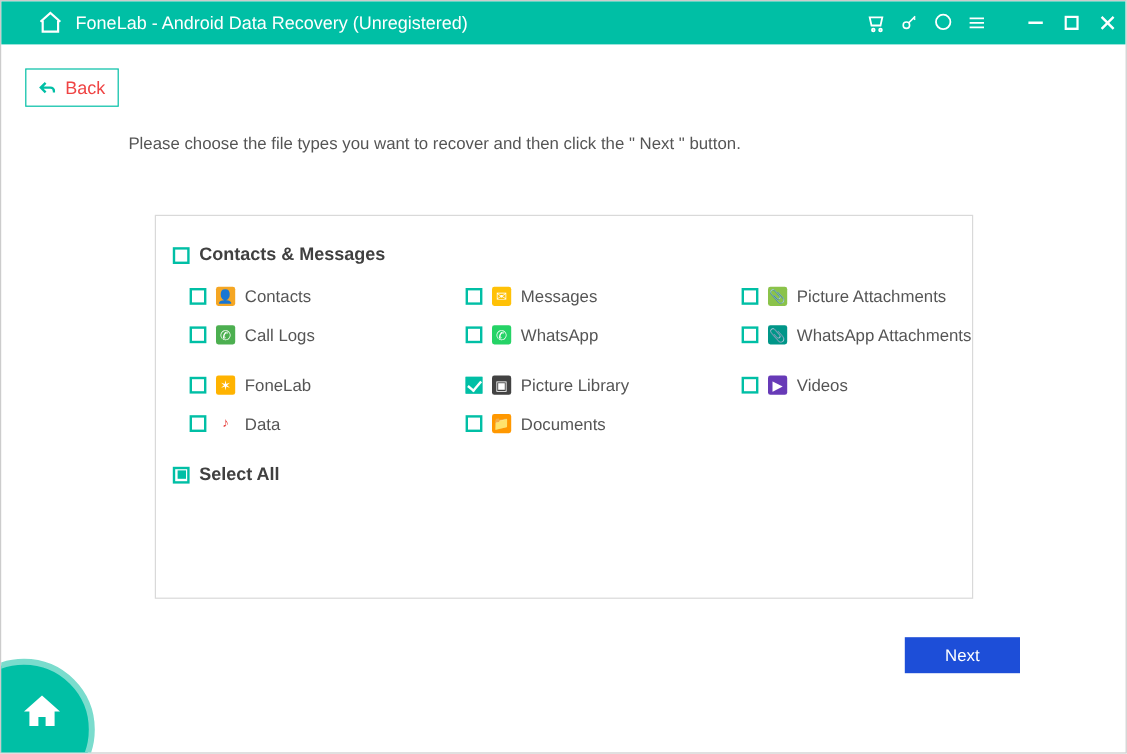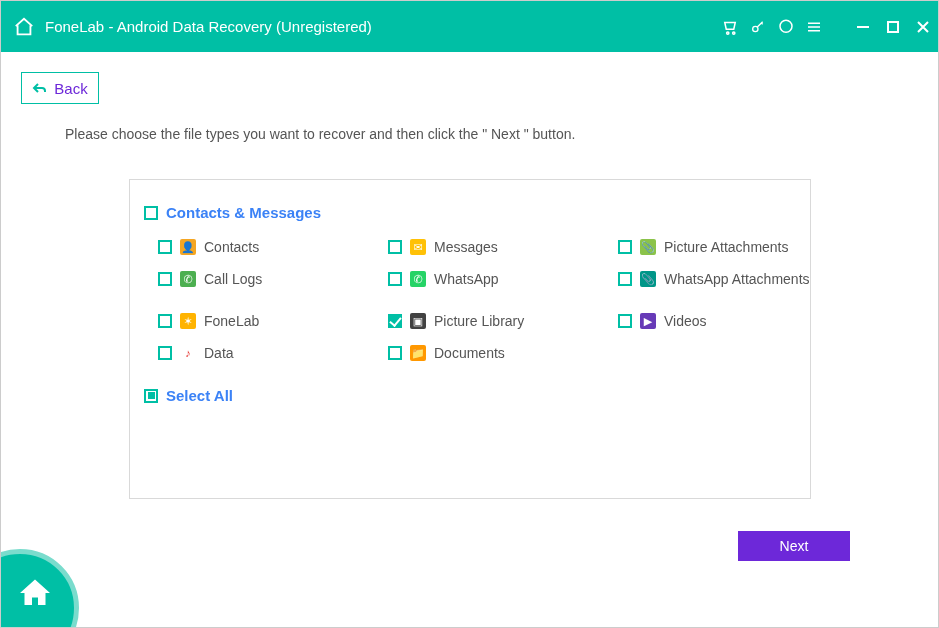--- a/index.html
+++ b/index.html
@@ -7,26 +7,26 @@
     width: 939px; height: 628px;
     font-family: "Segoe UI", Arial, sans-serif;
     background: #fff;
     color: #444;
     position: relative;
     overflow: hidden;
     border: 1px solid #ccc;
   }
   
   .titlebar {
-    height: 51px;
+    height: 36px;
     background: #00bfa5;
     display: flex;
     align-items: center;
     color: #fff;
-    padding-left: 12px;
+    padding-left: 30px;
     font-size: 15px;
   }
   .titlebar .home-ico {
     width: 22px; height: 22px;
     margin-right: 10px;
     display: flex; align-items: center; justify-content: center;
   }
   .titlebar .title { flex: 0 0 auto; }
   .titlebar .spacer { flex: 1; }
   .titlebar .tb-icon {
@@ -34,46 +34,46 @@
     display: flex; align-items: center; justify-content: center;
     cursor: pointer;
     color: #fff;
   }
   .titlebar .winctrl { width: 30px; }
   
   .backbar { padding: 20px 0 0 20px; }
   .back-btn {
     width: 78px; height: 32px;
     border: 1px solid #00bfa5;
-    color: #6d28d9;
+    color: #ef4444;
     background: #fff;
     display: flex; align-items: center; justify-content: center;
     font-size: 15px;
     cursor: pointer;
     gap: 8px;
   }
   
   .instr {
-    margin: 22px 0 0 64px;
+    margin: 22px 0 0 106px;
     font-size: 14px;
     color: #555;
   }
   
   .panel {
     position: absolute;
     left: 128px; top: 178px;
     width: 682px; height: 320px;
     border: 1px solid #d9d9d9;
     padding: 24px 14px 10px 14px;
   }
   .section-head {
     display: flex; align-items: center;
     font-size: 15px;
     font-weight: 600;
-    color: #3b82f6;
+    color: #404040;
     gap: 8px;
     margin-bottom: 18px;
   }
   .squarebox {
     width: 14px; height: 14px;
     border: 2px solid #00bfa5;
     display: inline-flex;
     align-items: center; justify-content: center;
     flex-shrink: 0;
     background: #fff;
@@ -111,22 +111,22 @@
     display: inline-flex; align-items: center; justify-content: center;
     font-size: 11px;
     color: #fff;
     border-radius: 2px;
     flex-shrink: 0;
   }
   
   .next-btn {
     position: absolute;
     right: 88px; top: 530px;
-    width: 112px; height: 30px;
-    background: #6d28d9;
+    width: 96px; height: 30px;
+    background: #1d4ed8;
     color: #fff;
     border: none;
     font-size: 14px;
     cursor: pointer;
   }
   
   .home-bubble {
     position: absolute;
     left: -40px; bottom: -40px;
     width: 118px; height: 118px;

